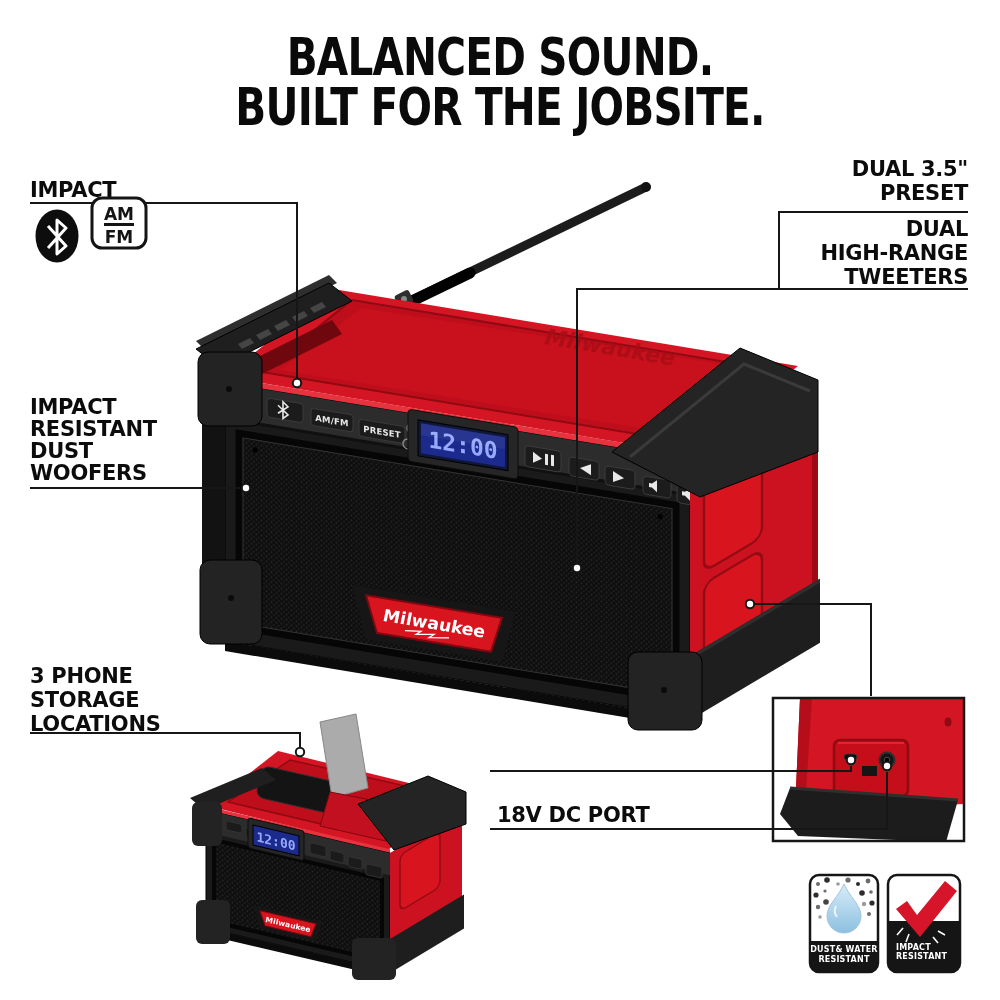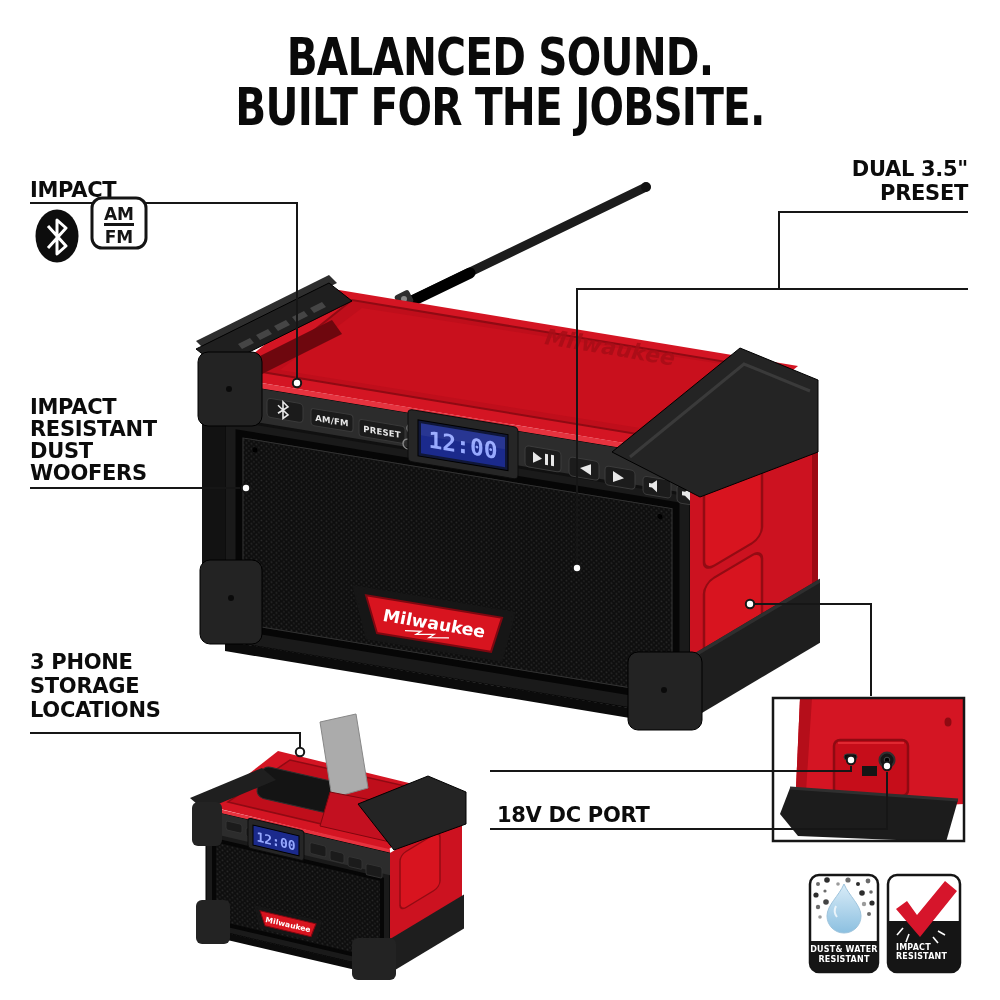--- a/index.html
+++ b/index.html
@@ -285,29 +285,34 @@
     <line x1="14" y1="28.5" x2="44" y2="28.5" stroke="#141414" stroke-width="3"></line>
     <text class="amfm" x="29" y="47">FM</text>
   </svg>
 </div>
 
 <div class="co right" style="right:32px;top:157px">
   <div>DUAL 3.5"</div>
   <div>PRESET</div>
 </div>
 
+<div class="co right" style="right:32px;top:217px">
+  <div>DUAL</div>
+  <div>HIGH-RANGE</div>
+  <div>TWEETERS</div>
+</div>
 
 <div class="co" style="left:30px;top:396px;line-height:22px">
   <div>IMPACT</div>
   <div>RESISTANT</div>
   <div>DUST</div>
   <div>WOOFERS</div>
 </div>
 
-<div class="co" style="left:30px;top:650px">
+<div class="co" style="left:30px;top:664px">
   <div>3 PHONE</div>
   <div>STORAGE</div>
   <div>LOCATIONS</div>
 </div>
 
 
 <div class="co" style="left:497px;top:803px">18V DC PORT</div>
 
 </div>
 

